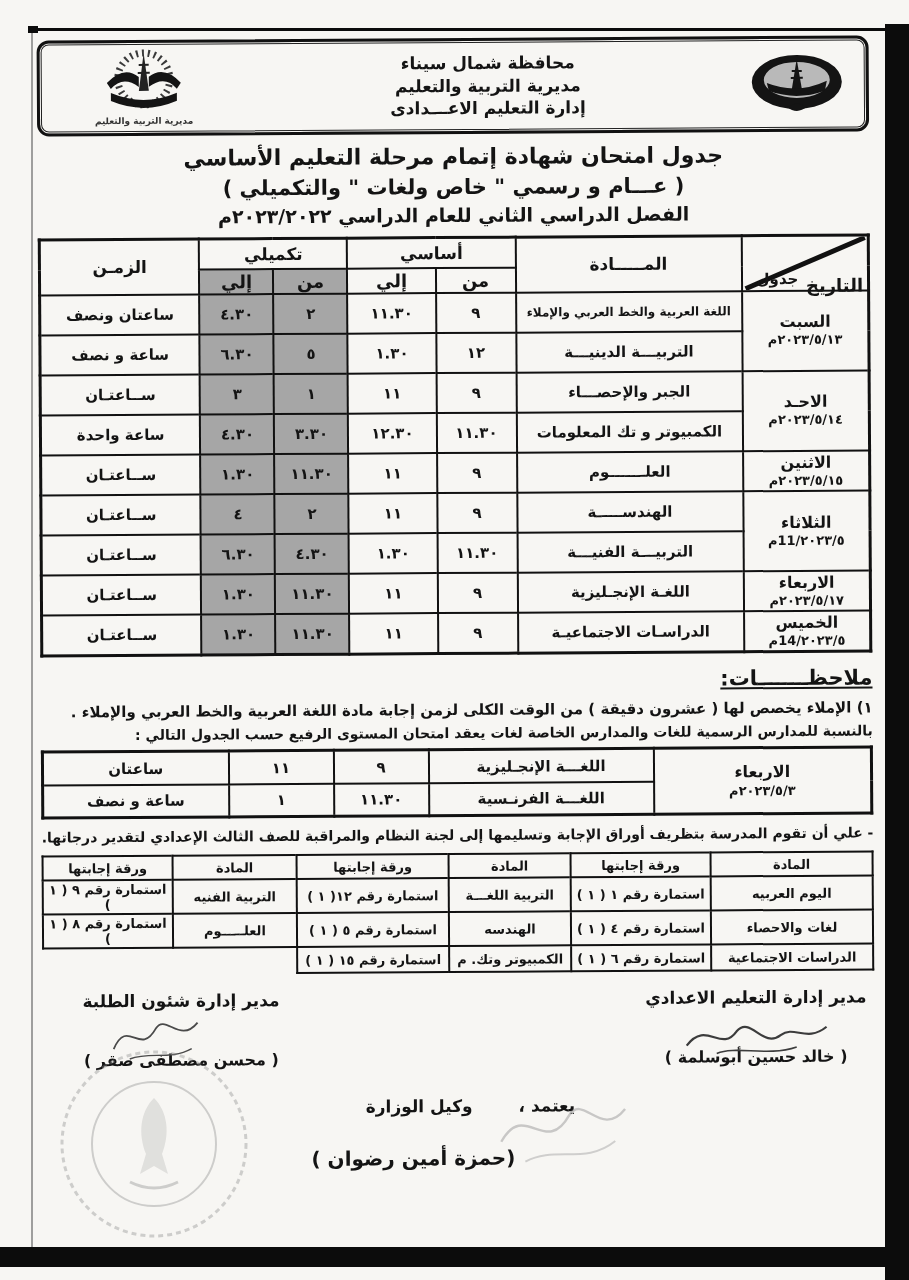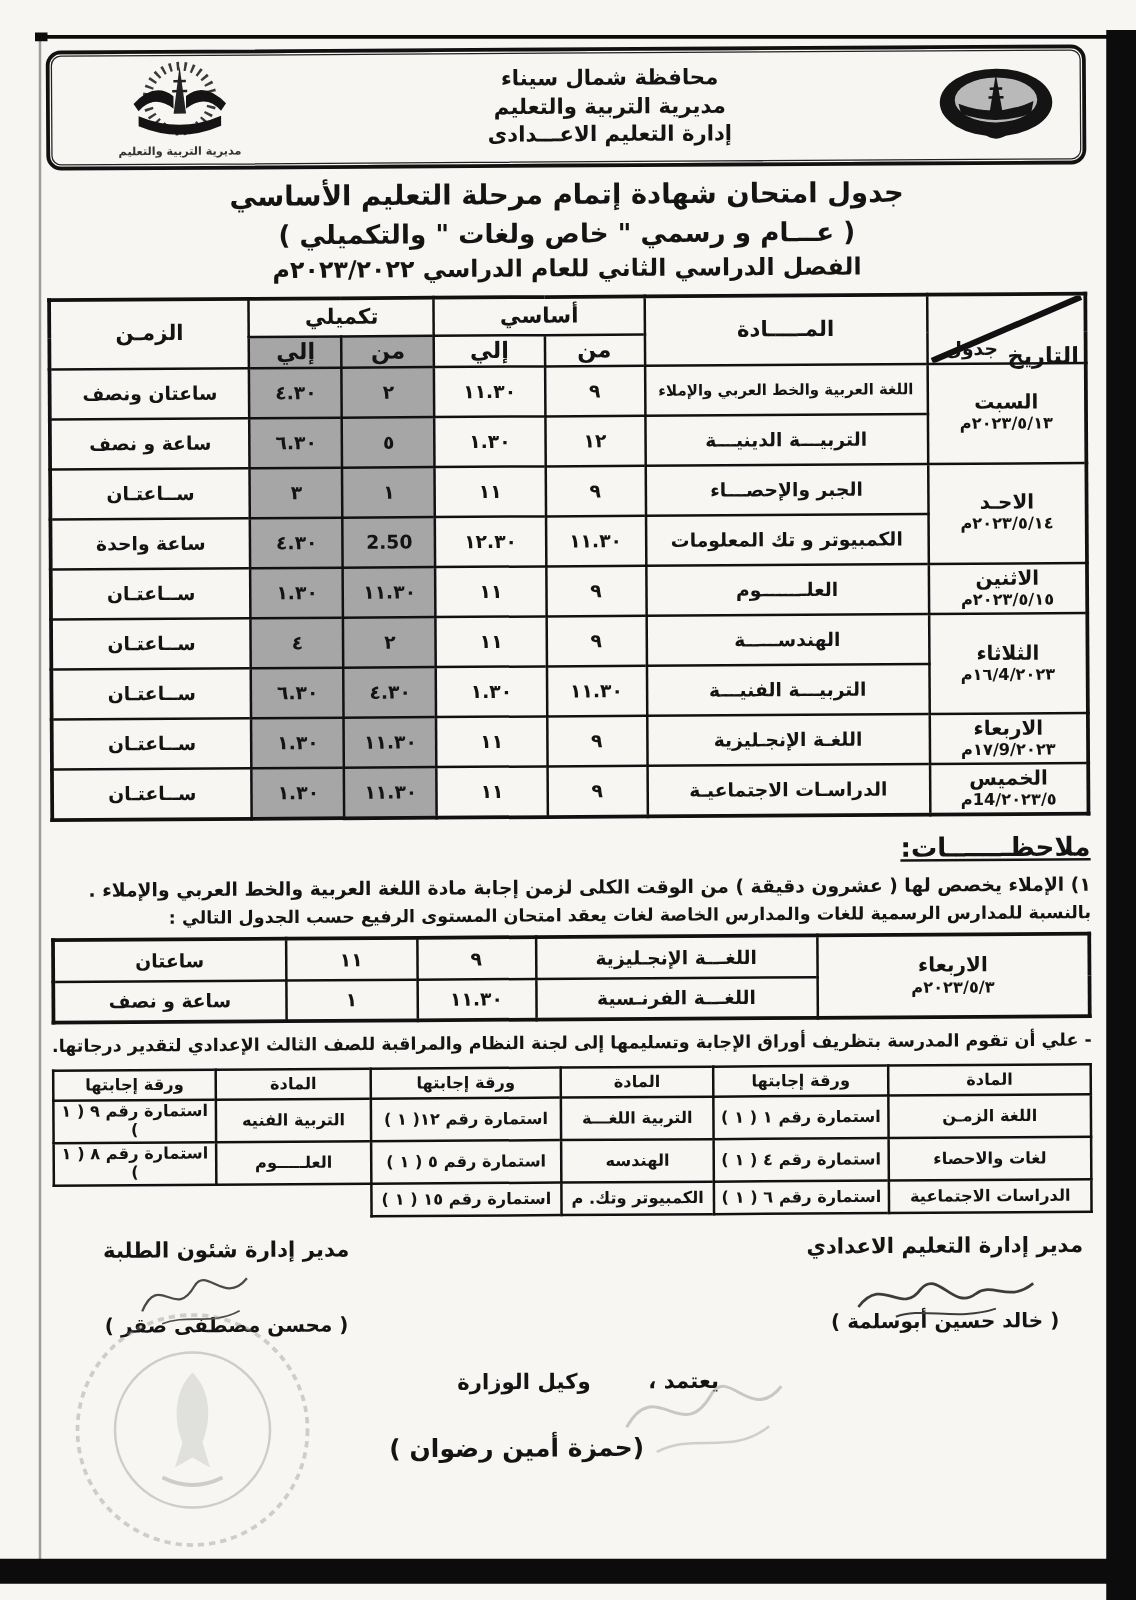--- a/index.html
+++ b/index.html
@@ -207,60 +207,60 @@
             <td class="num-cell">٩</td>
             <td class="num-cell">١١</td>
             <td class="num-cell shade">١</td>
             <td class="num-cell shade">٣</td>
             <td class="duration-cell">ســاعتـان</td>
           </tr>
           <tr class="exam-row">
             <td class="subject-cell">الكمبيوتر و تك المعلومات</td>
             <td class="num-cell">١١.٣٠</td>
             <td class="num-cell">١٢.٣٠</td>
-            <td class="num-cell shade">2.50</td>
+            <td class="num-cell shade">٣.٣٠</td>
             <td class="num-cell shade">٤.٣٠</td>
             <td class="duration-cell">ساعة واحدة</td>
           </tr>
           <tr class="exam-row">
             <td class="day-cell" rowspan="1">
               <div class="day-name">الاثنين</div>
               <div class="day-date">٢٠٢٣/٥/١٥م</div>
             </td>
             <td class="subject-cell">العلـــــــوم</td>
             <td class="num-cell">٩</td>
             <td class="num-cell">١١</td>
             <td class="num-cell shade">١١.٣٠</td>
             <td class="num-cell shade">١.٣٠</td>
             <td class="duration-cell">ســاعتـان</td>
           </tr>
           <tr class="exam-row">
             <td class="day-cell" rowspan="2">
               <div class="day-name">الثلاثاء</div>
-              <div class="day-date">٢٠٢٣/4/١٦م</div>
+              <div class="day-date">٢٠٢٣/٥/11م</div>
             </td>
             <td class="subject-cell">الهندســـــة</td>
             <td class="num-cell">٩</td>
             <td class="num-cell">١١</td>
             <td class="num-cell shade">٢</td>
             <td class="num-cell shade">٤</td>
             <td class="duration-cell">ســاعتـان</td>
           </tr>
           <tr class="exam-row">
             <td class="subject-cell">التربيـــة الفنيـــة</td>
             <td class="num-cell">١١.٣٠</td>
             <td class="num-cell">١.٣٠</td>
             <td class="num-cell shade">٤.٣٠</td>
             <td class="num-cell shade">٦.٣٠</td>
             <td class="duration-cell">ســاعتـان</td>
           </tr>
           <tr class="exam-row">
             <td class="day-cell" rowspan="1">
               <div class="day-name">الاربعاء</div>
-              <div class="day-date">٢٠٢٣/9/١٧م</div>
+              <div class="day-date">٢٠٢٣/٥/١٧م</div>
             </td>
             <td class="subject-cell">اللغـة الإنجـليزية</td>
             <td class="num-cell">٩</td>
             <td class="num-cell">١١</td>
             <td class="num-cell shade">١١.٣٠</td>
             <td class="num-cell shade">١.٣٠</td>
             <td class="duration-cell">ســاعتـان</td>
           </tr>
           <tr class="exam-row">
             <td class="day-cell" rowspan="1">
@@ -327,21 +327,21 @@
           <th>المادة</th>
           <th>ورقة إجابتها</th>
           <th>المادة</th>
           <th>ورقة إجابتها</th>
           <th>المادة</th>
           <th>ورقة إجابتها</th>
         </tr>
       </thead>
       <tbody id="sheets-tbody">
           <tr class="sheets-row">
-            <td class="sheet-subject">اللغة الزمـن</td>
+            <td class="sheet-subject">اليوم العربيه</td>
             <td class="sheet-form">استمارة رقم ١ ( ١ )</td>
             <td class="sheet-subject">التربية اللغـــة</td>
             <td class="sheet-form">استمارة رقم ١٢( ١ )</td>
             <td class="sheet-subject">التربية الفنيه</td>
             <td class="sheet-form">استمارة رقم ٩ ( ١ )</td>
           </tr>
           <tr class="sheets-row">
             <td class="sheet-subject">لغات والاحصاء</td>
             <td class="sheet-form">استمارة رقم ٤ ( ١ )</td>
             <td class="sheet-subject">الهندسه</td>

